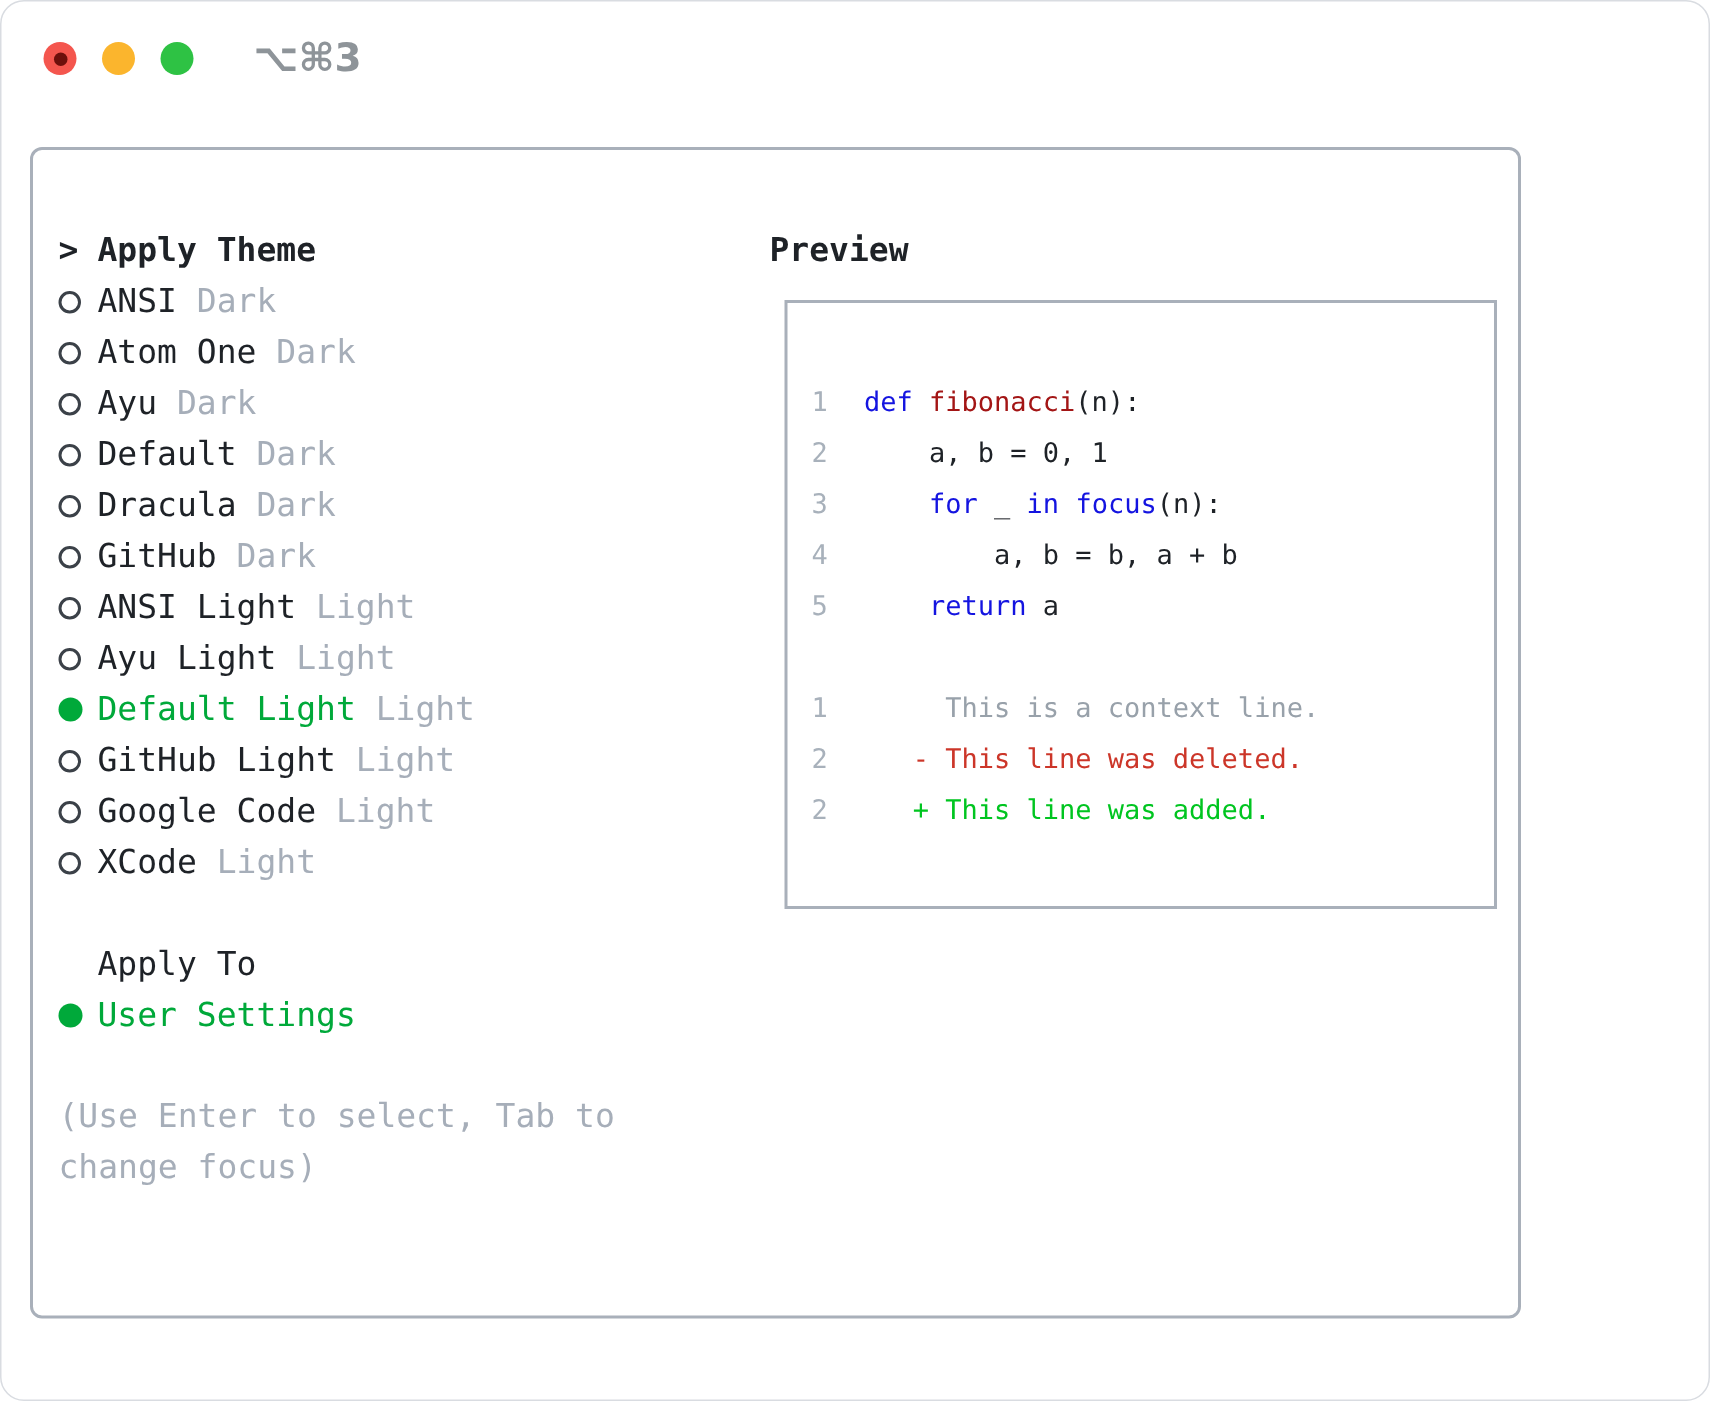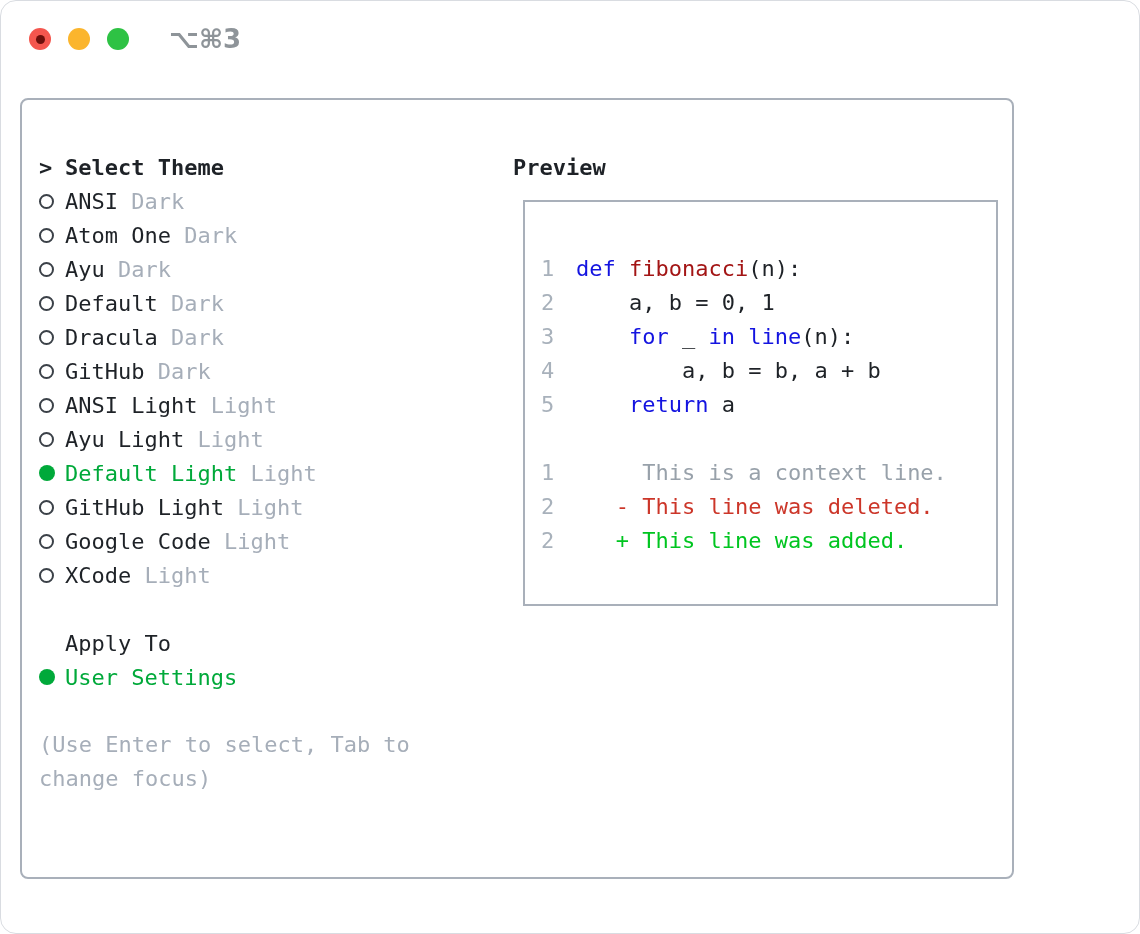--- a/index.html
+++ b/index.html
@@ -78,21 +78,21 @@
     white-space: pre;
   }
   
   .preview-box {
     margin-top: 16px; margin-left: 10px;
     width: 475px; height: 406px;
     border: 2px solid var(--panel-border, #a9b0ba);
     padding: 50px 0 0 16px;
     overflow: hidden;
   }
-  .pline { height: 34px; line-height: 34px; white-space: pre; font-size: 22px; }
+  .pline { height: 34px; line-height: 34px; white-space: pre; font-size: 18px; }
   .lnum { display: inline-block; width: 35px; color: var(--line-number, #a8b1bb); }
   .tok-plain    { color: var(--text, #1e2227); }
   .tok-keyword  { color: var(--keyword-blue, #1414e0); }
   .tok-function { color: var(--function-red, #a31515); }
   .tok-context  { color: var(--context, #98a1aa); }
   .tok-removed  { color: var(--diff-removed, #cc3629); }
   .tok-added    { color: var(--diff-added, #00c520); }
 </style>
 </head>
 <body>
@@ -110,21 +110,21 @@
     <span class="win-title">⌥⌘3</span>
   </div>
 
   <div class="main-box">
 
     <div class="left-col">
       <div class="row">
         <span class="marker">
             <span class="prefix-char">&gt;</span>
           </span>
-        <span class="hdr">Select Theme</span>
+        <span class="hdr">Apply Theme</span>
       </div>
 
       <div id="theme-list">
           <div class="row item">
             <span class="marker">
               <span class="circle"></span>
             </span>
             <span class="iname">ANSI</span>
             <span class="isuffix"> Dark</span>
           </div>
@@ -232,21 +232,21 @@
     </div>
 
     <div class="right-col">
       <div class="row">
         <span class="hdr">Preview</span>
       </div>
       <div class="preview-box">
         <div id="preview-lines">
             <div class="pline"><span class="lnum">1</span><span class="tok-keyword">def</span><span class="tok-plain"> </span><span class="tok-function">fibonacci</span><span class="tok-plain">(n):</span></div>
             <div class="pline"><span class="lnum">2</span><span class="tok-plain">    a, b = 0, 1</span></div>
-            <div class="pline"><span class="lnum">3</span><span class="tok-plain">    </span><span class="tok-keyword">for</span><span class="tok-plain"> _ </span><span class="tok-keyword">in</span><span class="tok-plain"> </span><span class="tok-keyword">line</span><span class="tok-plain">(n):</span></div>
+            <div class="pline"><span class="lnum">3</span><span class="tok-plain">    </span><span class="tok-keyword">for</span><span class="tok-plain"> _ </span><span class="tok-keyword">in</span><span class="tok-plain"> </span><span class="tok-keyword">focus</span><span class="tok-plain">(n):</span></div>
             <div class="pline"><span class="lnum">4</span><span class="tok-plain">        a, b = b, a + b</span></div>
             <div class="pline"><span class="lnum">5</span><span class="tok-plain">    </span><span class="tok-keyword">return</span><span class="tok-plain"> a</span></div>
             <div class="pline"><span class="lnum"></span></div>
             <div class="pline"><span class="lnum">1</span><span class="tok-context">     This is a context line.</span></div>
             <div class="pline"><span class="lnum">2</span><span class="tok-removed">   - This line was deleted.</span></div>
             <div class="pline"><span class="lnum">2</span><span class="tok-added">   + This line was added.</span></div>
           </div>
       </div>
     </div>
 

